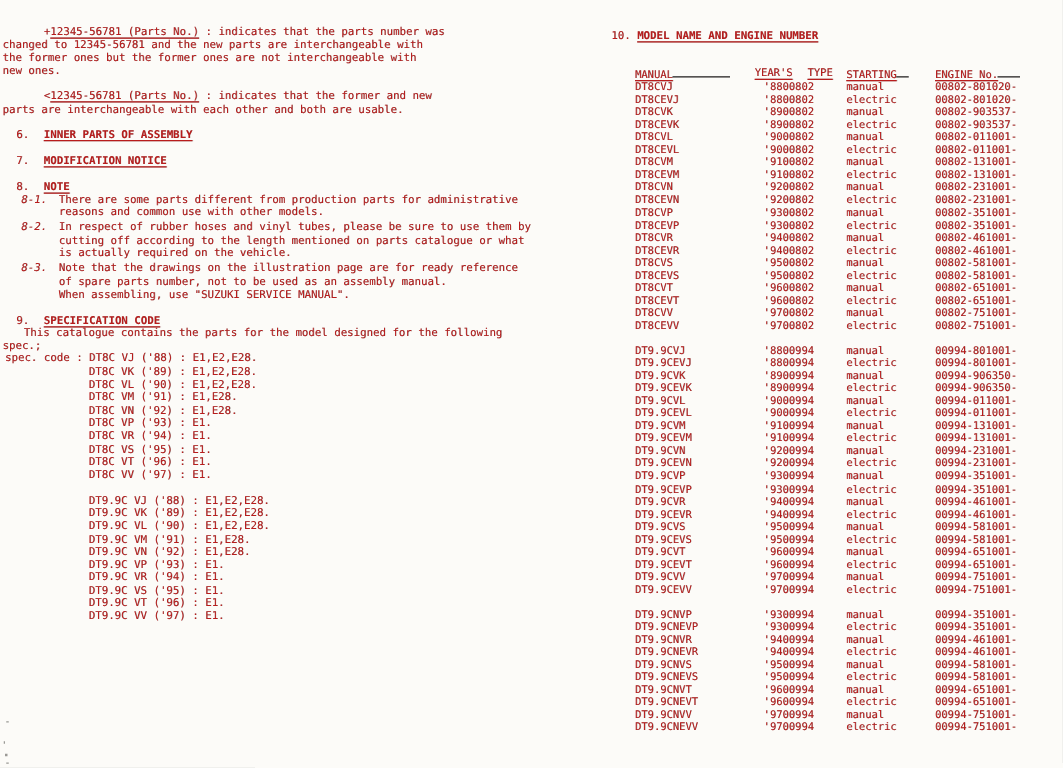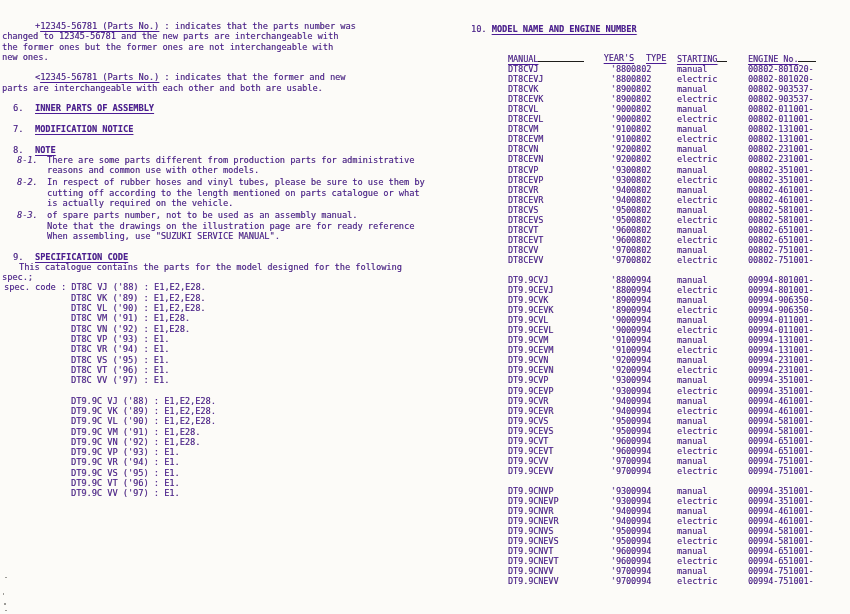--- a/index.html
+++ b/index.html
@@ -1,19 +1,19 @@
 <!DOCTYPE html>
 <html><head>
 <meta charset="utf-8">
 <style>
   html,body{margin:0;padding:0;background:#e8e8e6;}
   #page{
     position:relative;width:850px;height:614px;background:#fcfbf8;overflow:hidden;
     font-family:"DejaVu Sans Mono","Liberation Mono",monospace;
-    color:#4c1d95;
+    color:#b91c1c;
     text-shadow:0.3px 0 0 rgba(30,29,27,.45);
   }
   .ln{white-space:pre;}
   .u{text-decoration:underline;text-underline-offset:1.5px;text-decoration-thickness:1px;}
 
   
   #left{position:absolute;left:2px;top:21px;width:430px;font-size:8.6px;line-height:10.3px;}
   .blk{margin-top:10.3px;}
   .note .first{padding-left:33px;}
   .sec .head{padding-left:11px;}
@@ -21,21 +21,21 @@
   .sec .title{font-weight:bold;text-shadow:0.2px 0 0 rgba(30,29,27,.4);}
   .indent{padding-left:17px;}
   .item{position:relative;padding-left:45px;margin-top:2px;}
   .item:first-child{margin-top:0;}
   .ilabel{position:absolute;left:15px;top:0;font-style:italic;}
   .spec-first{padding-left:2px;}
   .spec-ln{padding-left:69px;}
   .gap{height:10.3px;}
 
   
-  #rhead{position:absolute;left:471px;top:24px;font-size:8.6px;white-space:pre;}
+  #rhead{position:absolute;left:489px;top:24px;font-size:8.6px;white-space:pre;}
   #rhead .title{font-weight:bold;text-shadow:0.2px 0 0 rgba(30,29,27,.4);}
   #tbl{position:absolute;left:508px;top:53px;font-size:8.4px;line-height:10.05px;}
   .trow{display:grid;grid-template-columns:92px 26px 51px 71px 90px;white-space:pre;}
   .thead{display:grid;grid-template-columns:92px 34px 43px 71px 90px;white-space:pre;}
   .trow .c2{text-align:right;}
   .trow .c3{}
   .thead .c2{text-align:right;}
   .thead .c3{padding-left:12px;}
   .thead .hu{text-decoration:underline;text-underline-offset:1.5px;}
   .thead .c1::after{content:"";display:inline-block;width:46px;border-bottom:1px solid #1e1d1b;height:8px;}
@@ -89,22 +89,22 @@
     <span class="ilabel">8-2.</span>
     <div>
                 <div class="ln">In respect of rubber hoses and vinyl tubes, please be sure to use them by</div>
                 <div class="ln">cutting off according to the length mentioned on parts catalogue or what</div>
                 <div class="ln">is actually required on the vehicle.</div>
               </div>
   </div>
             <div class="item">
     <span class="ilabel">8-3.</span>
     <div>
+                <div class="ln">Note that the drawings on the illustration page are for ready reference</div>
                 <div class="ln">of spare parts number, not to be used as an assembly manual.</div>
-                <div class="ln">Note that the drawings on the illustration page are for ready reference</div>
                 <div class="ln">When assembling, use "SUZUKI SERVICE MANUAL".</div>
               </div>
   </div>
           </div>
   </div>
         <div class="sec blk">
     <div class="ln head"><span class="num">9.</span><span class="u title">SPECIFICATION CODE</span></div>
     <div>
             <div class="ln indent">This catalogue contains the parts for the model designed for the following</div>
             <div class="ln">spec.;</div>

